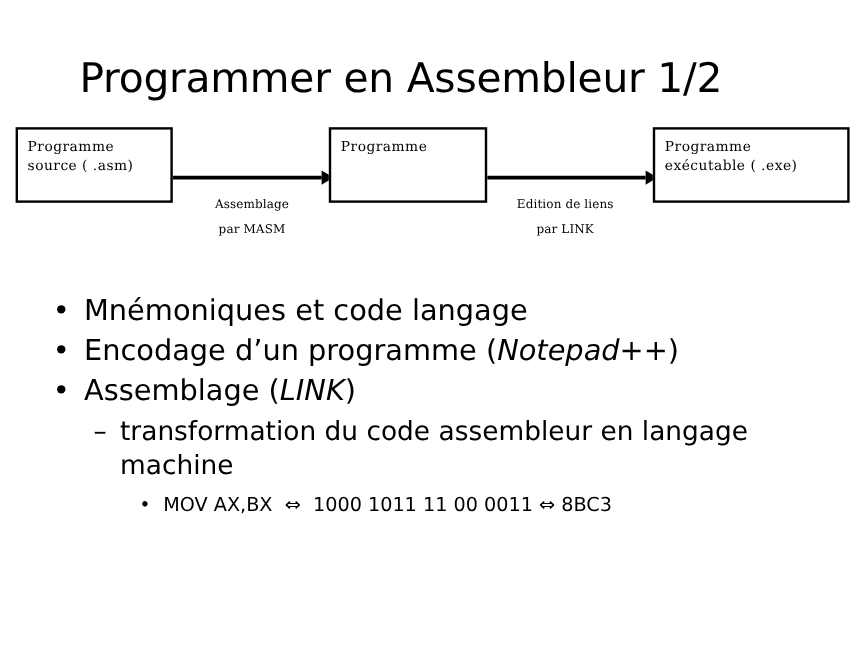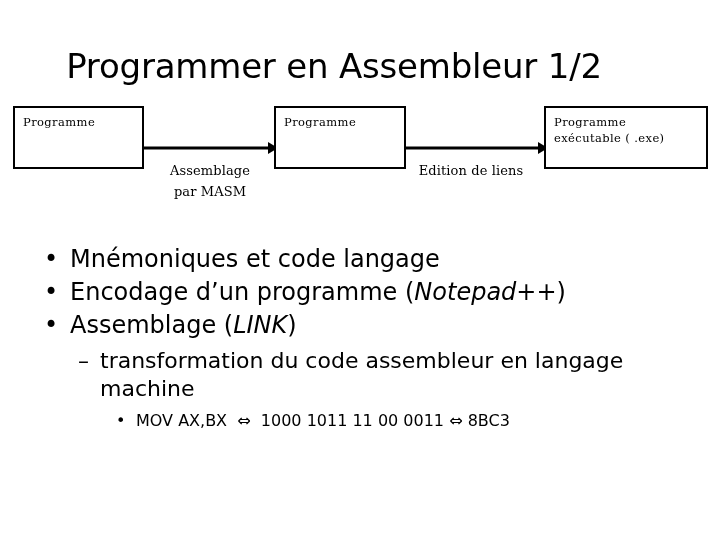--- a/index.html
+++ b/index.html
@@ -67,21 +67,21 @@
     top: 0;
     width: 720px;
     height: 215px;
     pointer-events: none;
   }
 
   .edge-label {
     position: absolute;
     text-align: center;
     font-family: "DejaVu Serif", serif;
-    font-size: 13px;
+    font-size: 10px;
     line-height: 21px;
     letter-spacing: 0.1px;
     white-space: nowrap;
   }
   #label-assemblage { left: 145px; top: 160px; width: 130px; }
   #label-edition    { left: 402px; top: 160px; width: 138px; }
 
   
   .body {
     position: absolute;
@@ -156,38 +156,40 @@
       </g>
 
       <g>
         <line x1="406" y1="148" x2="538" y2="148" stroke="#000000" stroke-width="3"></line>
         <polygon points="538,142 548,148 538,154" fill="#000000"></polygon>
       </g>
     </svg>
 
     <div class="node-box" id="box-source">
       <span>Programme</span>
+      <span class="line2">source ( .asm)</span>
     </div>
 
     <div class="node-box" id="box-binaire">
       <span>Programme</span>
     </div>
 
     <div class="node-box" id="box-executable">
       <span>Programme</span>
       <span class="line2">exécutable ( .exe)</span>
     </div>
 
     <div class="edge-label" id="label-assemblage">
       <div>Assemblage</div>
       <div>par MASM</div>
     </div>
 
     <div class="edge-label" id="label-edition">
       <div>Edition de liens</div>
+      <div>par LINK</div>
     </div>
 
   </div>
 
   <div class="body">
 
     <div class="lvl1">
       <span class="dot">•</span>
       <span>Mnémoniques et code langage</span>
     </div>

